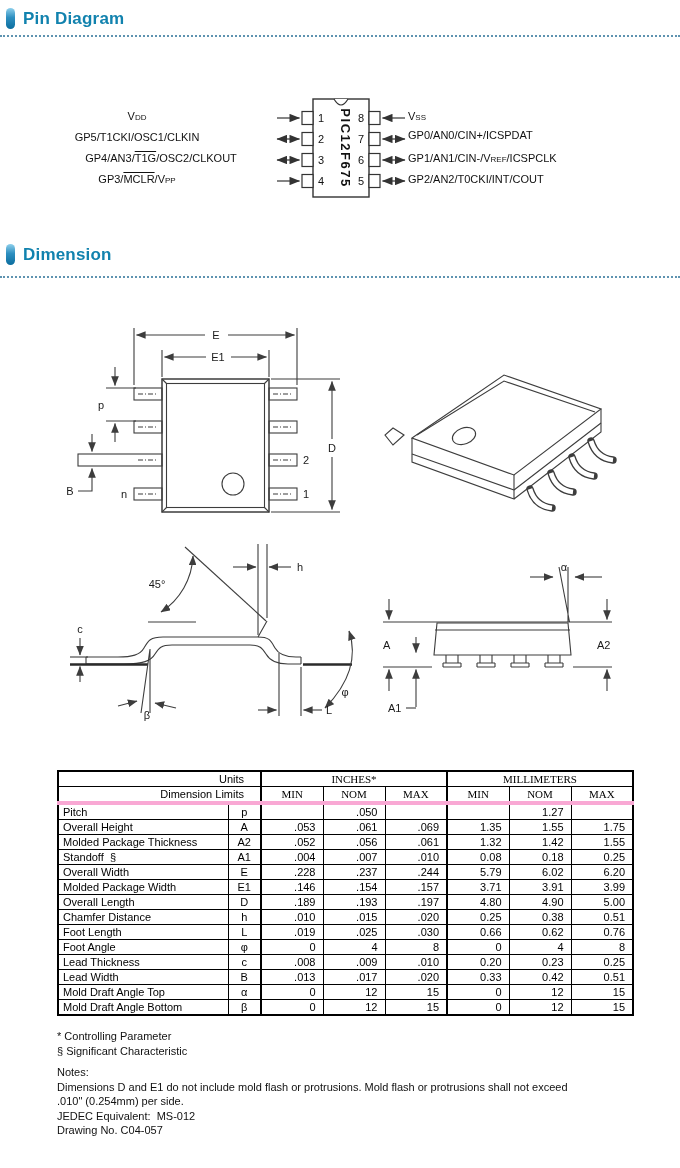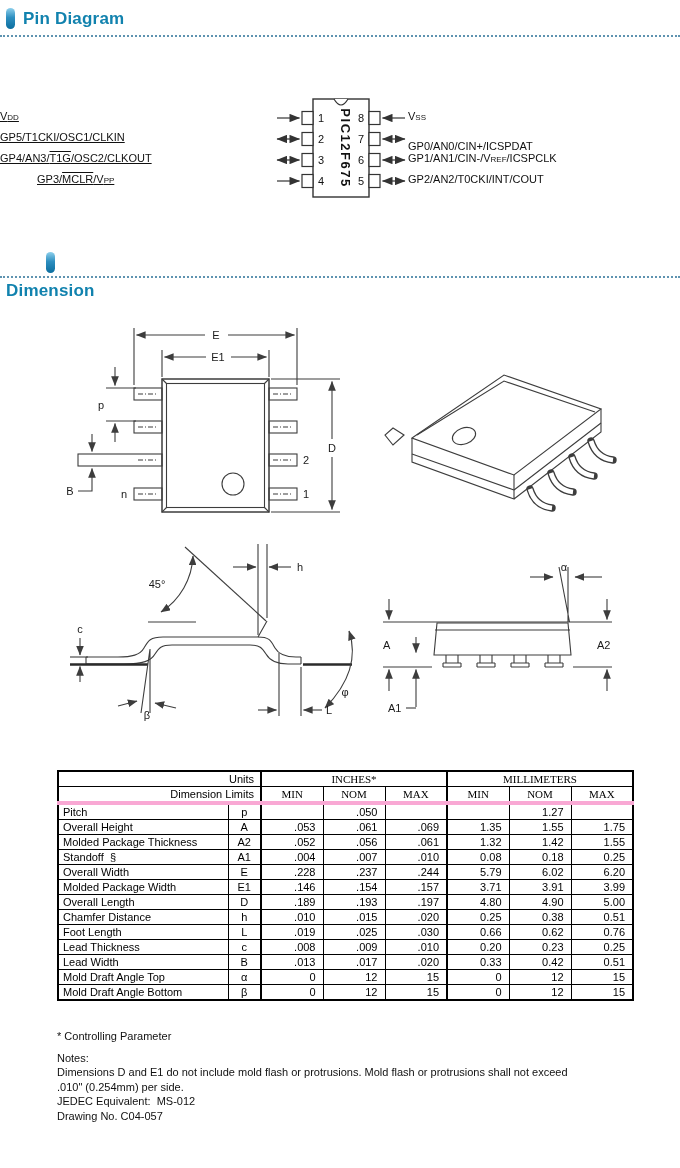--- a/index.html
+++ b/index.html
@@ -10,41 +10,41 @@
   .sec-head{position:absolute;left:6px;display:flex;align-items:center;gap:8px;}
   .pill{width:9px;height:21px;border-radius:5px;
         background:linear-gradient(180deg,#8ed0ec 0%,#2e8fc0 45%,#0b6d9e 100%);}
   .sec-title{font-size:17px;font-weight:bold;color:#1182ae;letter-spacing:.2px;}
   .dotted-rule{position:absolute;left:0;right:0;border-top:2px dotted #5e93b0;height:0;}
 
   
   #pin-diagram{position:absolute;top:78px;left:0;width:680px;height:150px;}
   #pin-svg{position:absolute;top:0;left:0;}
   .pin-label{position:absolute;height:15px;font-size:11px;white-space:nowrap;color:#111;}
-  .pin-label.left{left:0;width:274px;text-align:left;text-decoration:underline;}
+  .pin-label.left{left:0;width:274px;text-align:center;}
   .pin-label.right{left:408px;width:272px;text-align:left;}
   .pin-label .sub{font-size:8px;}
   .pin-label .ovl{text-decoration:overline;}
 
   
   #drawings{position:absolute;top:315px;left:0;}
   #drawings text{font-size:11px;fill:#1a1a1a;}
   .dln{stroke:#3d3d3d;stroke-width:1.1;fill:none;}
   .dbold{stroke:#3d3d3d;stroke-width:1.5;fill:none;}
   .dthick{stroke:#2b2b2b;stroke-width:2.6;fill:none;}
   .dwhite{stroke:#fff;stroke-width:4.6;fill:none;}
   .dlead{stroke:#3d3d3d;stroke-width:7.4;fill:none;stroke-linecap:round;}
 
   
   #dim-table{position:absolute;top:770px;left:57px;width:575px;border-collapse:collapse;
              font-size:11px;color:#000;table-layout:fixed;}
   #dim-table th,#dim-table td{border:1px solid #000;padding:1px 4px;height:12px;
              font-weight:normal;line-height:12px;overflow:hidden;white-space:nowrap;}
   #dim-table{border:2px solid #000;}
-  #dim-table .h-right{text-align:right;padding-right:6px;}
+  #dim-table .h-right{text-align:right;padding-right:16px;}
   #dim-table .h-c{text-align:center;font-family:Liberation Serif, serif;}
   #dim-table tr.h2 th{border-bottom:4px solid #f9a8d4;}
   #dim-table .sep{border-left:2px solid #000;}
   #dim-table .c-name{text-align:left;}
   #dim-table .c-sym{text-align:center;}
   #dim-table .c-val{text-align:right;padding-right:7px;}
 
   
   #notes{position:absolute;top:1029px;left:57px;width:600px;font-size:11px;line-height:14.5px;}
   #notes .gap{height:7px;}
@@ -95,30 +95,30 @@
           <text x="364" y="86" font-size="11" fill="#111" text-anchor="end">6</text>
           <line x1="405" y1="82" x2="382.5" y2="82" stroke="#333" stroke-width="1.2" marker-end="url(#pa)" marker-start="url(#pa)"></line>
           <rect x="369" y="96.5" width="11" height="13" fill="#fff" stroke="#333" stroke-width="1.2"></rect>
           <text x="364" y="107" font-size="11" fill="#111" text-anchor="end">5</text>
           <line x1="405" y1="103" x2="382.5" y2="103" stroke="#333" stroke-width="1.2" marker-end="url(#pa)" marker-start="url(#pa)"></line>
         </g>
     </svg>
     <div id="pin-labels">
         <div class="pin-label left" style="top: 32px;"><span>V</span><span class="sub">DD</span></div>
         <div class="pin-label left" style="top: 53px;"><span>GP5/T1CKI/OSC1/CLKIN</span></div>
-        <div class="pin-label left" style="top: 74px;"><span>GP4/AN3/</span><span class="ovl">T1G</span><span>/OSC2/CLKOUT</span></div>
-        <div class="pin-label left" style="top: 95px; margin-left: 37px;"><span>GP3/</span><span class="ovl">MCLR</span><span>/V</span><span class="sub">PP</span></div>
+        <div class="pin-label left" style="top: 74px; padding-left: 24px;"><span>GP4/AN3/</span><span class="ovl">T1G</span><span>/OSC2/CLKOUT</span></div>
+        <div class="pin-label left" style="top: 95px;"><span>GP3/</span><span class="ovl">MCLR</span><span>/V</span><span class="sub">PP</span></div>
         <div class="pin-label right" style="top: 32px;"><span>V</span><span class="sub">SS</span></div>
-        <div class="pin-label right" style="top: 62px;"><span>GP0/AN0/CIN+/ICSPDAT</span></div>
+        <div class="pin-label right" style="top: 51px;"><span>GP0/AN0/CIN+/ICSPDAT</span></div>
         <div class="pin-label right" style="top: 74px;"><span>GP1/AN1/CIN-/V</span><span class="sub">REF</span><span>/ICSPCLK</span></div>
         <div class="pin-label right" style="top: 95px;"><span>GP2/AN2/T0CKI/INT/COUT</span></div>
       </div>
   </div>
 
-  <div class="sec-head" style="top:252px;flex-direction:column;">
+  <div class="sec-head" style="top:244px;">
     <span class="pill"></span>
     <span class="sec-title">Dimension</span>
   </div>
   <div class="dotted-rule" style="top:276px;"></div>
 
   <svg id="drawings" width="680" height="440">
     <defs>
       <marker id="ah" viewBox="0 0 10 8" refX="9.5" refY="4" markerWidth="9" markerHeight="7" orient="auto-start-reverse">
           <path d="M0,0 L10,4 L0,8 z" fill="#3d3d3d"></path>
         </marker>
@@ -372,20 +372,30 @@
           <td class="c-name">Foot Length</td>
           <td class="c-sym">L</td>
           <td class="c-val sep">.019</td>
           <td class="c-val">.025</td>
           <td class="c-val">.030</td>
           <td class="c-val sep">0.66</td>
           <td class="c-val">0.62</td>
           <td class="c-val">0.76</td>
         </tr>
         <tr>
+          <td class="c-name">Foot Angle</td>
+          <td class="c-sym">φ</td>
+          <td class="c-val sep">0</td>
+          <td class="c-val">4</td>
+          <td class="c-val">8</td>
+          <td class="c-val sep">0</td>
+          <td class="c-val">4</td>
+          <td class="c-val">8</td>
+        </tr>
+        <tr>
           <td class="c-name">Lead Thickness</td>
           <td class="c-sym">c</td>
           <td class="c-val sep">.008</td>
           <td class="c-val">.009</td>
           <td class="c-val">.010</td>
           <td class="c-val sep">0.20</td>
           <td class="c-val">0.23</td>
           <td class="c-val">0.25</td>
         </tr>
         <tr>
@@ -416,20 +426,21 @@
           <td class="c-val">15</td>
           <td class="c-val sep">0</td>
           <td class="c-val">12</td>
           <td class="c-val">15</td>
         </tr>
       </tbody>
   </table>
 
   <div id="notes">
     <div>* Controlling Parameter</div>
+    <div>§ Significant Characteristic</div>
     <div class="gap"></div>
     <div>Notes:</div>
     <div>Dimensions D and E1 do not include mold flash or protrusions. Mold flash or protrusions shall not exceed</div>
     <div>.010" (0.254mm) per side.</div>
     <div>JEDEC Equivalent:&nbsp; MS-012</div>
     <div>Drawing No. C04-057</div>
   </div>
 
 </div>
 

